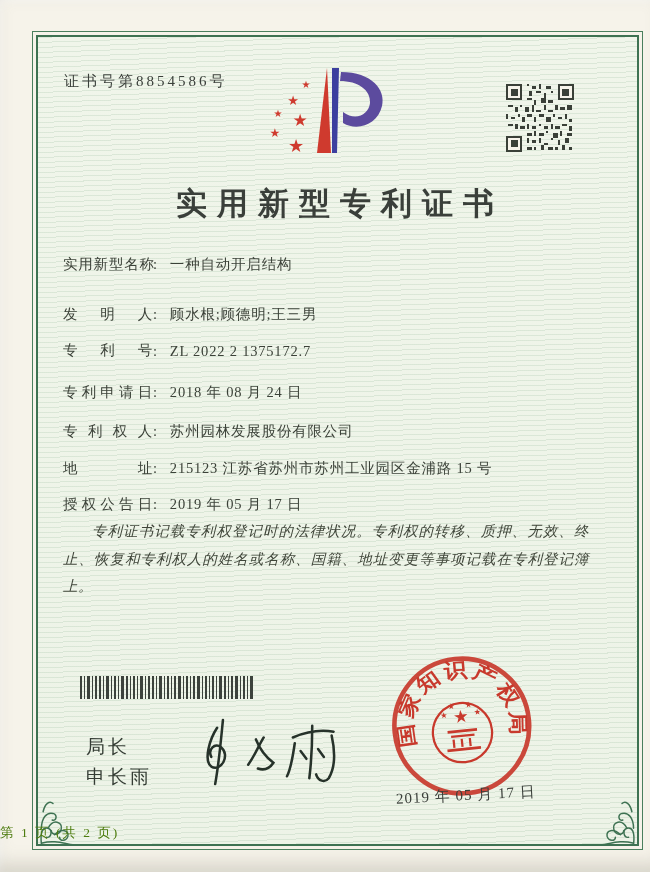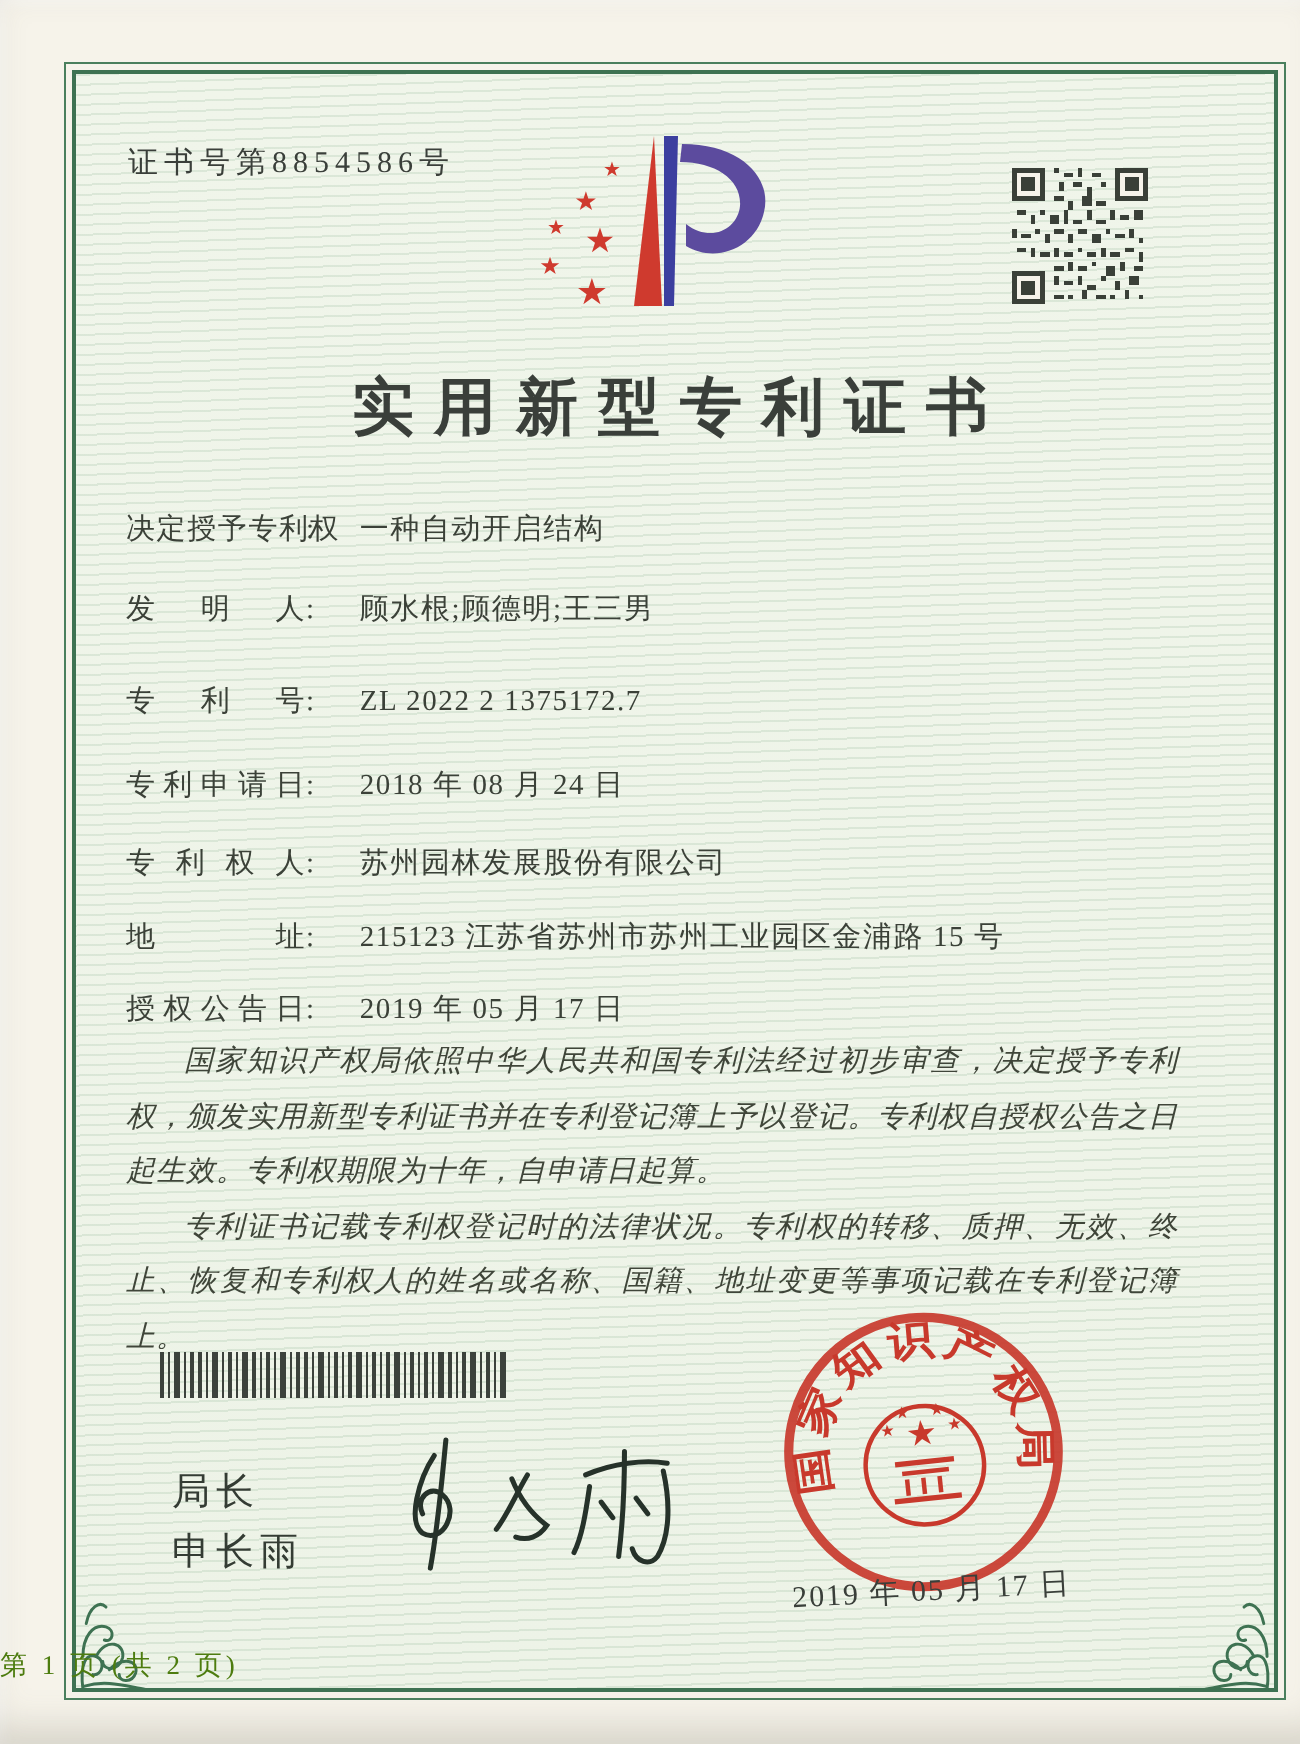--- a/index.html
+++ b/index.html
@@ -40,21 +40,21 @@
     letter-spacing:10px;color:#3a3f3a;text-indent:10px;
   }
   .fields{position:absolute;left:63px;top:255px;width:530px;font-size:14.5px;color:#3b4138;}
   .frow{position:absolute;left:0;white-space:nowrap;letter-spacing:.8px;}
   .flabel{
     display:inline-block;width:90px;
     text-align:justify;text-align-last:justify;
     vertical-align:bottom;
   }
   .colon::before{content:":";}
-  .fvalue{margin-left:22px;}
+  .fvalue{margin-left:12px;}
   .grant-col2{position:absolute;left:267px;top:0;white-space:nowrap;}
   .paras{
     position:absolute;left:63px;top:518px;width:526px;
     font-size:14.5px;line-height:27.5px;color:#3f4539;
     text-align:justify;letter-spacing:.5px;font-style:italic;
   }
   .paras p{margin:0;text-indent:2em;}
   .barcode{position:absolute;left:80px;top:676px;}
   .officer{position:absolute;left:86px;top:732px;font-size:19px;line-height:30px;letter-spacing:3px;color:#343c34;}
   .signature{position:absolute;left:188px;top:712px;}
@@ -176,44 +176,43 @@
         <rect x="21" y="27" width="1" height="1"></rect>
         <rect x="24" y="26" width="1" height="2"></rect>
         <rect x="27" y="27" width="1" height="1"></rect>
     </svg>
   </div>
 
   <div class="title">实用新型专利证书</div>
 
   <div class="fields">
     <div class="frow" style="top:0px">
-      <span class="flabel">决定授予专利权</span><span class="colon"></span><span class="fvalue">一种自动开启结构</span>
-    </div>
-    <div class="frow" style="top:40px">
+      <span class="flabel">实用新型名称</span><span class="colon"></span><span class="fvalue">一种自动开启结构</span>
+    </div>
+    <div class="frow" style="top:50px">
       <span class="flabel">发明人</span><span class="colon"></span><span class="fvalue">顾水根;顾德明;王三男</span>
     </div>
     <div class="frow" style="top:86px">
       <span class="flabel">专利号</span><span class="colon"></span><span class="fvalue">ZL 2022 2 1375172.7</span>
     </div>
     <div class="frow" style="top:128px">
       <span class="flabel">专利申请日</span><span class="colon"></span><span class="fvalue">2018 年 08 月 24 日</span>
     </div>
     <div class="frow" style="top:167px">
       <span class="flabel">专利权人</span><span class="colon"></span><span class="fvalue">苏州园林发展股份有限公司</span>
     </div>
     <div class="frow" style="top:204px">
       <span class="flabel">地址</span><span class="colon"></span><span class="fvalue">215123 江苏省苏州市苏州工业园区金浦路 15 号</span>
     </div>
     <div class="frow" style="top:240px;width:530px">
       <span class="flabel">授权公告日</span><span class="colon"></span><span class="fvalue">2019 年 05 月 17 日</span>
     </div>
   </div>
 
   <div class="paras">
-    <p>国家知识产权局依照中华人民共和国专利法经过初步审查，决定授予专利权，颁发实用新型专利证书并在专利登记簿上予以登记。专利权自授权公告之日起生效。专利权期限为十年，自申请日起算。</p>
     <p>专利证书记载专利权登记时的法律状况。专利权的转移、质押、无效、终止、恢复和专利权人的姓名或名称、国籍、地址变更等事项记载在专利登记簿上。</p>
   </div>
 
   <div class="barcode">
     <svg width="173" height="23" viewBox="0 0 173 23" fill="#3c423c" shape-rendering="crispEdges">
       <rect x="0" width="2" height="23"></rect>
         <rect x="4" width="1" height="23"></rect>
         <rect x="7" width="3" height="23"></rect>
         <rect x="12" width="1" height="23"></rect>
         <rect x="15" width="2" height="23"></rect>

